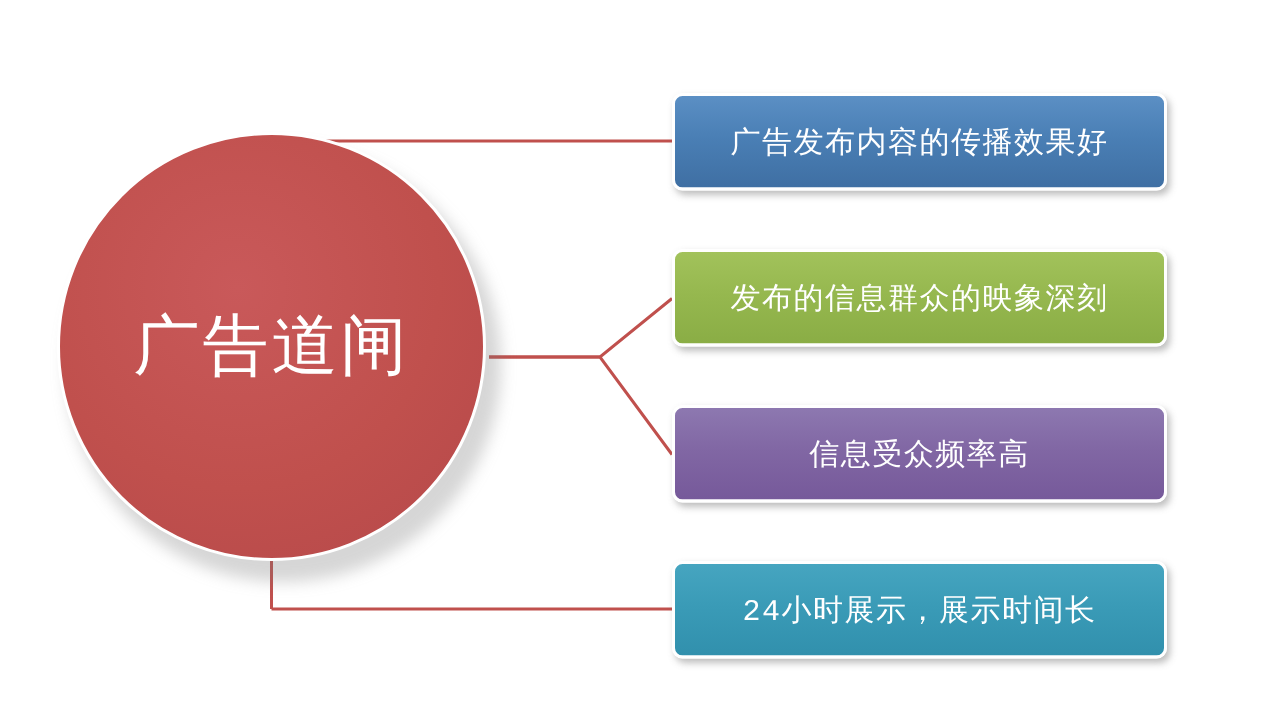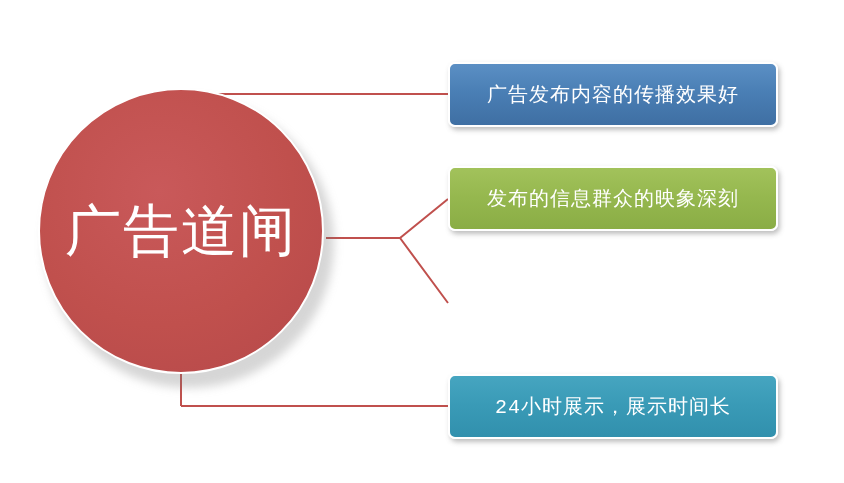--- a/index.html
+++ b/index.html
@@ -56,21 +56,21 @@
     background: #c0504d;
     background: radial-gradient(circle at 42% 36%, #c9595a 0%, #c0504d 55%, #b5484a 100%);
     border: 2px solid #ffffff;
     box-sizing: border-box;
     display: flex;
     align-items: center;
     justify-content: center;
   }
   .circle-label {
     color: #ffffff;
-    font-size: 56px;
+    font-size: 44px;
     letter-spacing: 2px;
     line-height: 1.1;
     text-align: left;
     white-space: nowrap;
   }
 
   
   .node {
     position: absolute;
     box-sizing: border-box;
@@ -116,18 +116,21 @@
   </div>
 
   <div class="node node-1">
     <span>发布的信息群众的映象深刻</span>
   </div>
 
   <div class="node node-0">
     <span>广告发布内容的传播效果好</span>
   </div>
 
+  <div class="node node-2">
+    <span>信息受众频率高</span>
+  </div>
 
   <div class="node node-3">
     <span>24小时展示，展示时间长</span>
   </div>
 
 </div>
 
 </body></html>

